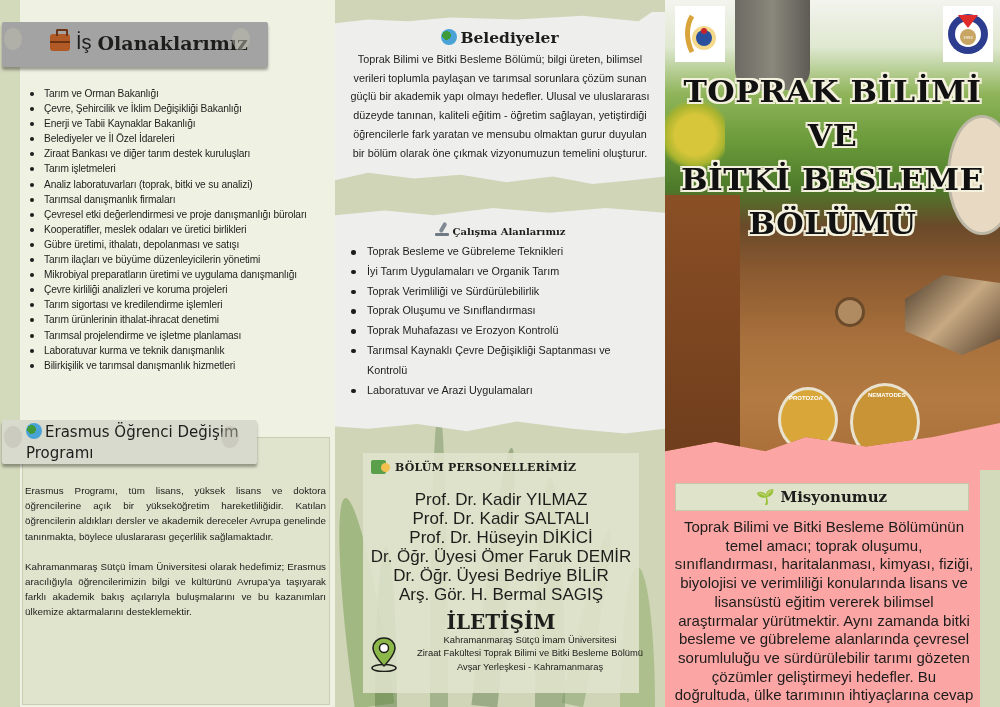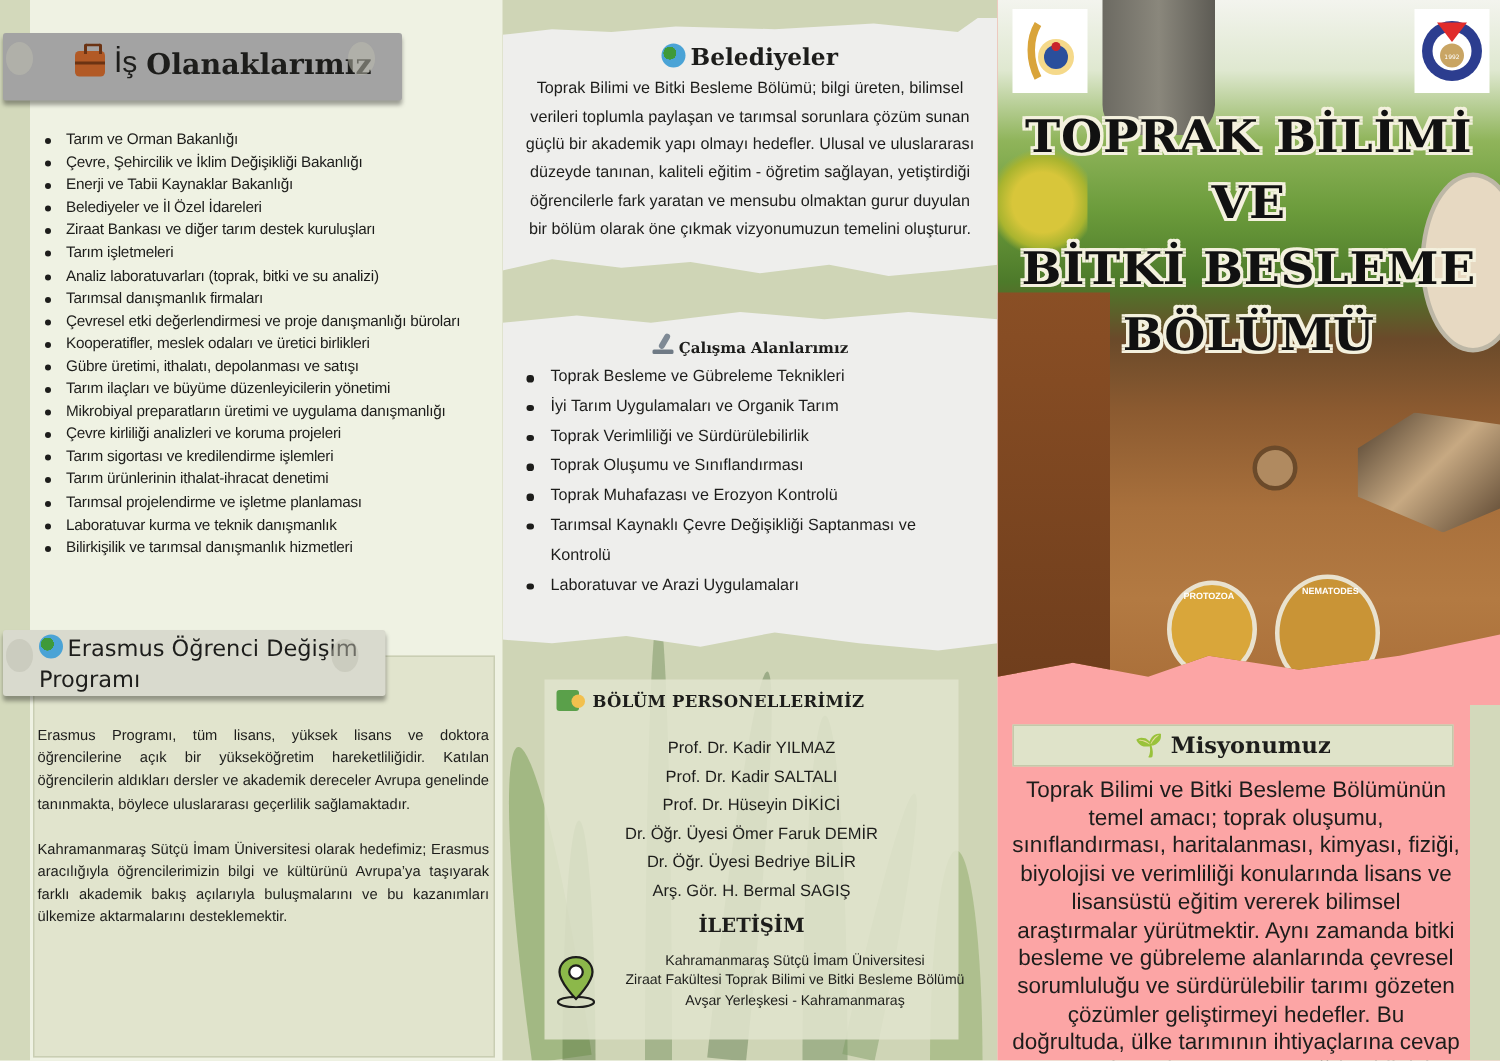--- a/index.html
+++ b/index.html
@@ -46,22 +46,22 @@
   .scope-icon::before { content: ""; position: absolute; left: 6px; top: 0; width: 4px; height: 11px; background: #7f8a95; transform: rotate(30deg); border-radius: 2px; }
   .scope-icon::after { content: ""; position: absolute; left: 0; bottom: 0; width: 14px; height: 3px; background: #6f7a85; border-radius: 1px; }
   ul.fields { position: absolute; left: 14px; top: 242px; width: 300px; list-style: none; }
   ul.fields li { font-size: 10.8px; line-height: 19.8px; padding-left: 18px; position: relative; }
   ul.fields li::before { content: ""; position: absolute; left: 2px; top: 8px; width: 4.5px; height: 4.5px; border-radius: 50%; background: #1d1d1b; }
 
   #staff-box { position: absolute; left: 28px; top: 453px; width: 276px; height: 240px; background: rgba(224,228,205,0.88); }
   #staff-title { position: absolute; left: 36px; top: 460px; font-family: "DejaVu Serif", serif; font-weight: bold; font-size: 11px; display: flex; align-items: center; gap: 5px; letter-spacing: 0.2px; }
   .teacher-icon { width: 15px; height: 14px; background: #5aa04a; border-radius: 2px; position: relative; }
   .teacher-icon::after { content: ""; position: absolute; right: -4px; top: 3px; width: 9px; height: 9px; border-radius: 50%; background: #f2c04e; }
-  #staff-list { position: absolute; left: 28px; width: 276px; top: 490px; text-align: center; font-size: 11px; line-height: 19px; }
-  #contact-title { position: absolute; left: 28px; width: 276px; top: 610px; text-align: center; font-family: "DejaVu Serif", serif; font-size: 13px; font-weight: bold; }
+  #staff-list { position: absolute; left: 28px; width: 276px; top: 490px; text-align: center; font-size: 17px; line-height: 19px; }
+  #contact-title { position: absolute; left: 28px; width: 276px; top: 610px; text-align: center; font-family: "DejaVu Serif", serif; font-size: 20px; font-weight: bold; }
   #contact-lines { position: absolute; left: 60px; width: 250px; top: 633px; text-align: center; font-size: 9.4px; line-height: 13.4px; }
   .pin-icon { position: absolute; left: 370px; top: 636px; }
 
   
   #right { left: 665px; width: 335px; background: #fca5a5; }
   #cover { position: absolute; left: 0; top: 0; width: 335px; height: 470px; overflow: hidden;
     background: linear-gradient(180deg, #f3f4ee 0%, #dfe8d0 10%, #8fb45a 20%, #6b9b3b 30%, #4d7a2a 40%, #6a4a2a 48%, #8b5a30 58%, #a8703c 72%, #b37a42 85%, #a86d38 100%);
     clip-path: polygon(0 0, 100% 0, 100% 90%, 80% 93%, 60% 95%, 42% 93%, 30% 96%, 15% 94%, 0 96%); }
   .trunk { position: absolute; left: 70px; top: 0; width: 75px; height: 90px; background: linear-gradient(90deg, #6c6a62, #8a877c, #5d5b54); border-radius: 0 0 20px 20px; }
   .tree-crown { position: absolute; left: 0; top: 95px; width: 60px; height: 80px; background: radial-gradient(circle, #d8c63a 0 40%, #a9b42f 60%, transparent 72%); }

